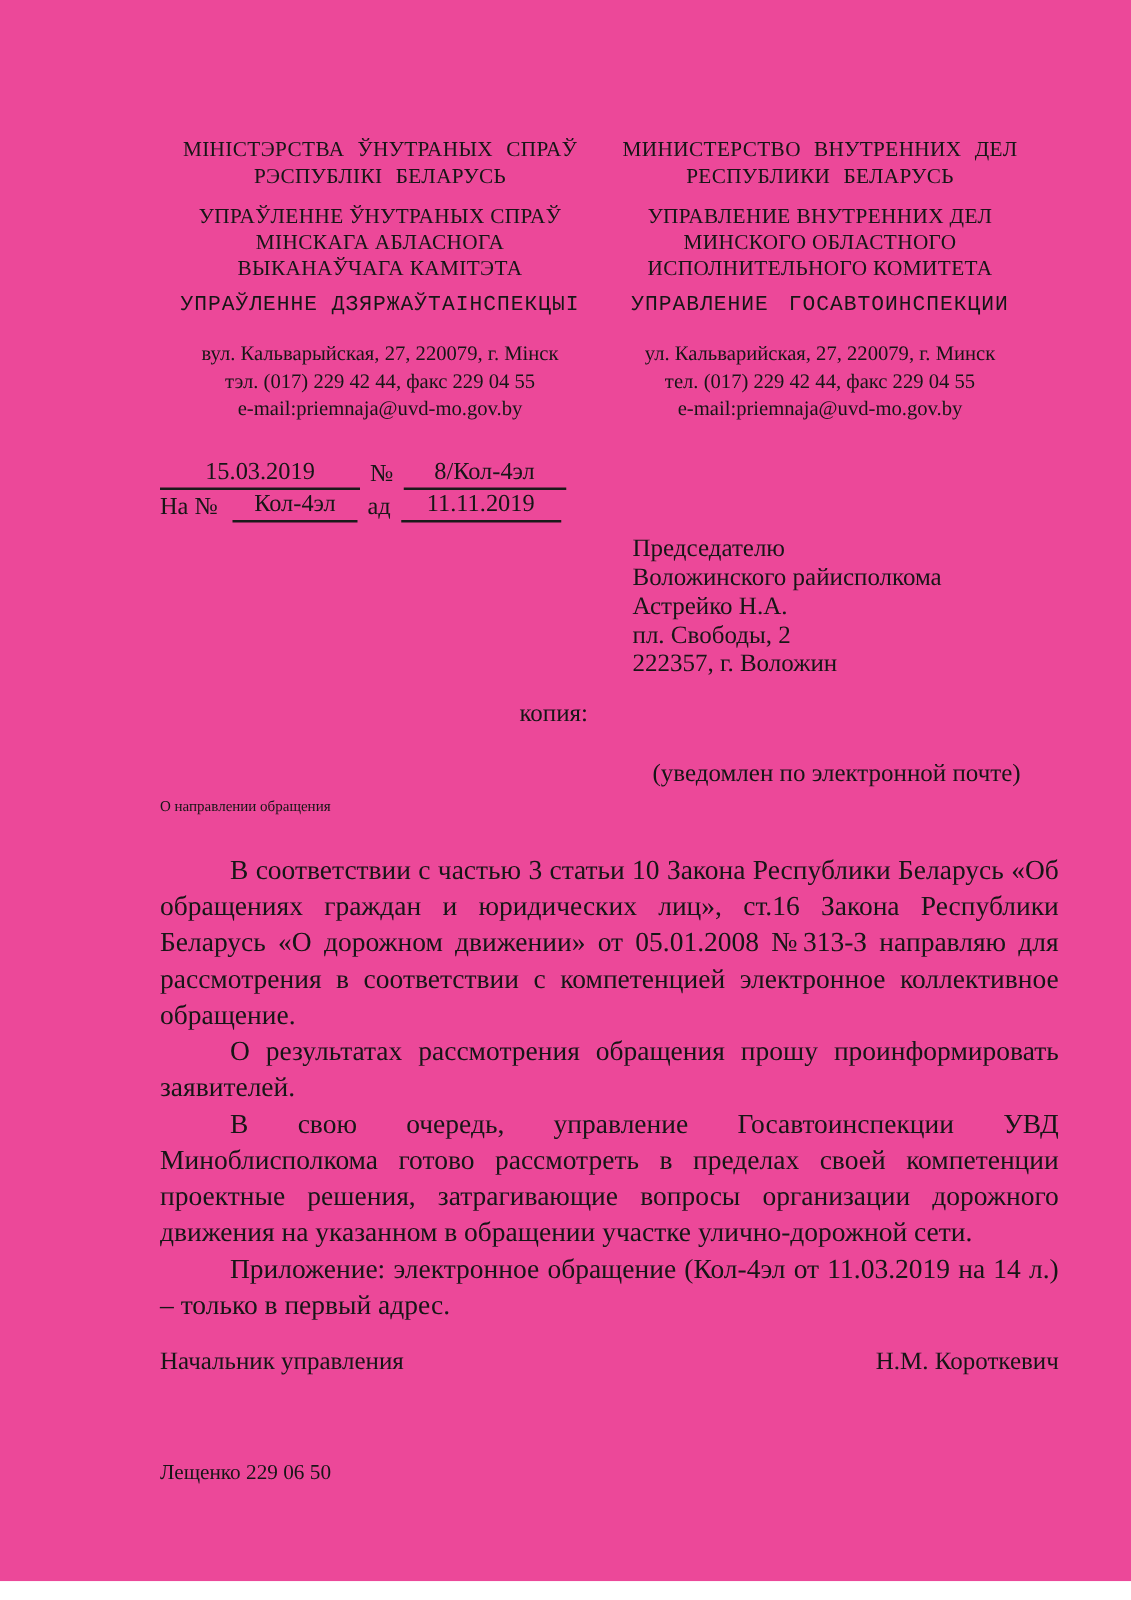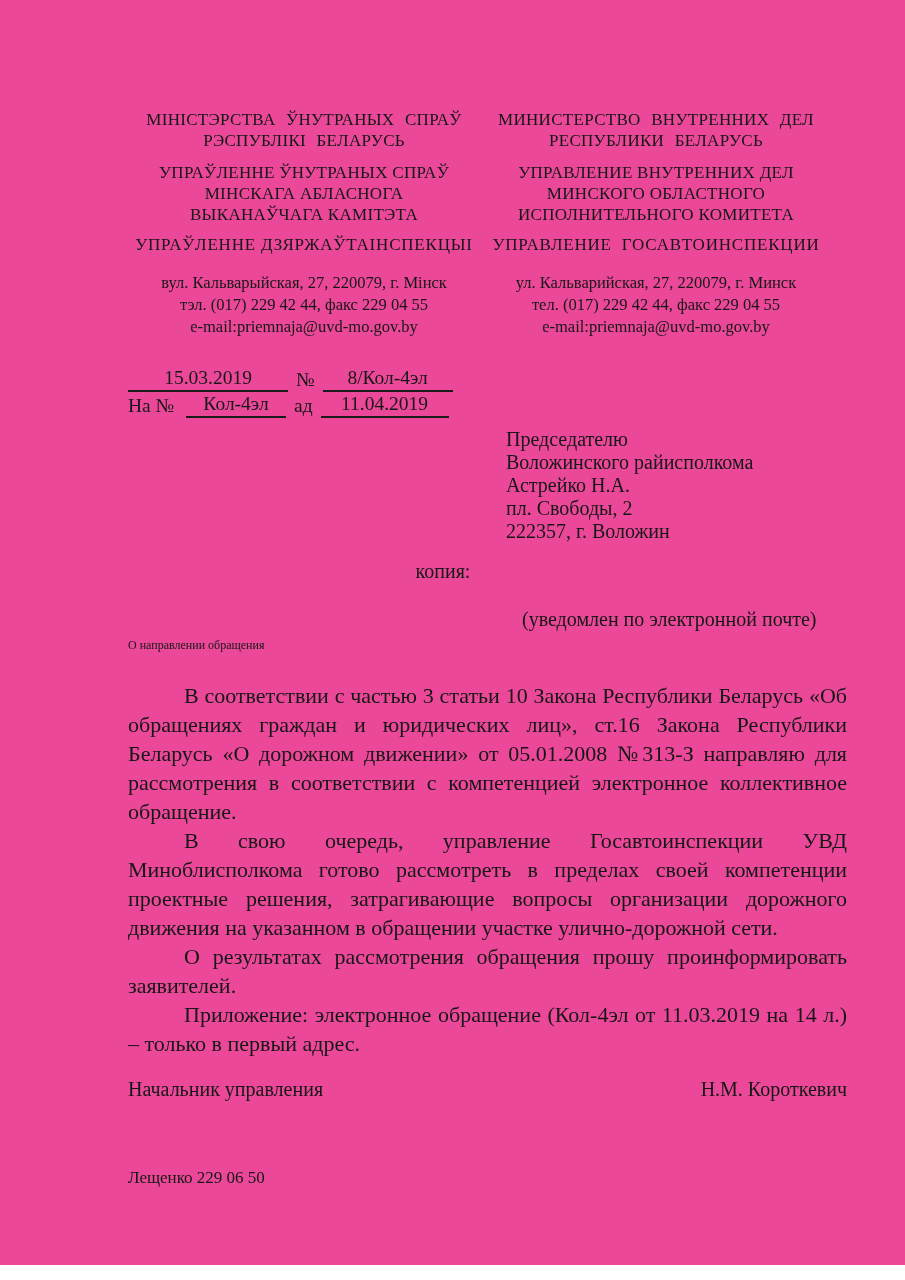--- a/index.html
+++ b/index.html
@@ -19,21 +19,21 @@
     top:109px;
     text-align:center;
     font-size:17px;
     line-height:21px;
     letter-spacing:0.3px;
   }
   .lh-left  { left:120px; width:368px; }
   .lh-right { left:470px; width:372px; }
   .ministry { word-spacing:6px; }
   .department { margin-top:11px; }
-  .unit { margin-top:9px; white-space:nowrap; letter-spacing:0.8px; }
+  .unit { margin-top:9px; white-space:nowrap; letter-spacing:0.8px;font-family:Liberation Mono, monospace; }
   .lh-right .unit { word-spacing:5px; }
   .contacts { margin-top:17px; font-size:16.5px; line-height:22px; letter-spacing:0; }
   
   .ref {
     position:absolute;
     left:128px;
     top:366px;
     font-size:19.5px;
     line-height:24px;
   }
@@ -147,40 +147,40 @@
   <div class="ref">
     <div class="ref-row">
       <span class="u w-date-out">15.03.2019</span>
       <span class="ref-sep">№</span>
       <span class="u w-num-out">8/Кол-4эл</span>
     </div>
     <div class="ref-row">
       <span class="ref-lbl">На №</span>
       <span class="u w-num-in">Кол-4эл</span>
       <span class="ref-sep">ад</span>
-      <span class="u w-date-in">11.04.2019</span>
+      <span class="u w-date-in">11.11.2019</span>
     </div>
   </div>
 
   <div class="addressee">
     <div>Председателю</div>
     <div>Воложинского райисполкома</div>
     <div>Астрейко Н.А.</div>
     <div>пл. Свободы, 2</div>
     <div>222357, г. Воложин</div>
   </div>
 
   <div class="copy">копия:</div>
   <div class="notice">(уведомлен по электронной почте)</div>
   <div class="subject">О направлении обращения</div>
 
   <div class="body-text">
     <p>В соответствии с частью 3 статьи 10 Закона Республики Беларусь «Об обращениях граждан и юридических лиц», ст.16 Закона Республики Беларусь «О дорожном движении» от 05.01.2008 №313-З направляю для рассмотрения в соответствии с компетенцией электронное коллективное обращение.</p>
+    <p>О результатах рассмотрения обращения прошу проинформировать заявителей.</p>
     <p>В свою очередь, управление Госавтоинспекции УВД Миноблисполкома готово рассмотреть в пределах своей компетенции проектные решения, затрагивающие вопросы организации дорожного движения на указанном в обращении участке улично-дорожной сети.</p>
-    <p>О результатах рассмотрения обращения прошу проинформировать заявителей.</p>
     <p>Приложение: электронное обращение (Кол-4эл от 11.03.2019 на 14 л.) – только в первый адрес.</p>
   </div>
 
   <div class="sign-row">
     <span>Начальник управления</span>
     <span>Н.М. Короткевич</span>
   </div>
 
   <div class="executor">Лещенко 229 06 50</div>
 

